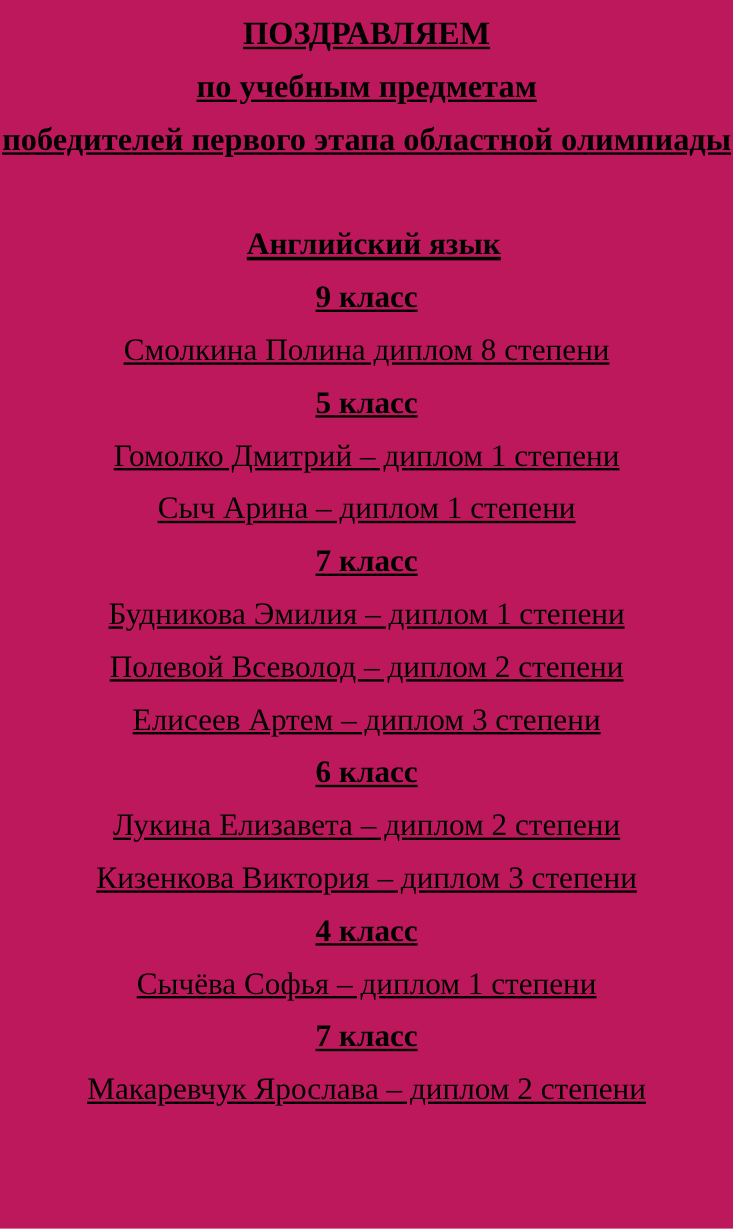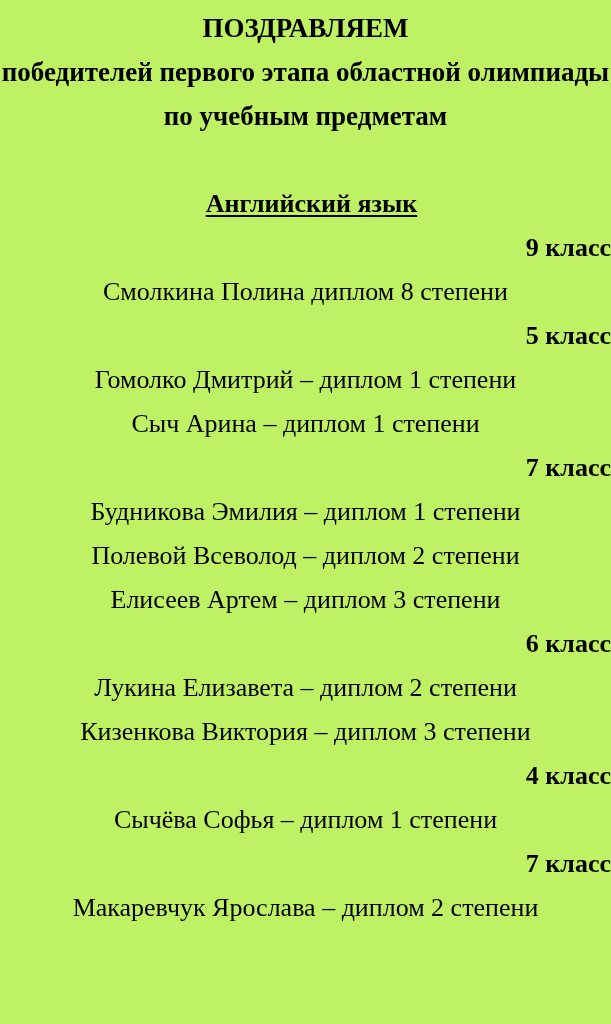--- a/index.html
+++ b/index.html
@@ -5,26 +5,27 @@
   html, body {
     margin: 0;
     padding: 0;
     background: #ffffff;
   }
   .page {
     position: relative;
     width: 611px;
     height: 1024px;
     margin: 0 auto;
-    background: #bef264;
+    background: #be185d;
     color: #000000;
     font-family: "Liberation Serif", "DejaVu Serif", serif;
     overflow: hidden;
     box-sizing: border-box;
     padding-top: 6px;
+    text-decoration: underline;
   }
   .line {
     display: block;
     height: 44px;
     line-height: 44px;
     text-align: center;
     white-space: nowrap;
     font-size: 26px;
   }
   .title-line {
@@ -36,34 +37,33 @@
   }
   .subject {
     font-weight: bold;
     text-decoration: underline;
     text-decoration-thickness: 2px;
     text-underline-offset: 3px;
     padding-left: 12px;
   }
   .grade {
     font-weight: bold;
-    text-align: right;
   }
   .winner {
     font-weight: normal;
   }
 </style>
 </head>
 <body>
 
 <div class="page">
   <div>
     <div class="line title-line">ПОЗДРАВЛЯЕМ</div>
+    <div class="line title-line">по учебным предметам</div>
     <div class="line title-line">победителей первого этапа областной олимпиады</div>
-    <div class="line title-line">по учебным предметам</div>
   </div>
   <div class="spacer-line"></div>
   <div>
       <section>
         <div class="line subject">Английский язык</div>
         <div class="line grade">9 класс</div>
         <div class="line winner">Смолкина Полина диплом 8 степени</div>
         <div class="line grade">5 класс</div>
         <div class="line winner">Гомолко Дмитрий – диплом 1 степени</div>
         <div class="line winner">Сыч Арина – диплом 1 степени</div>

